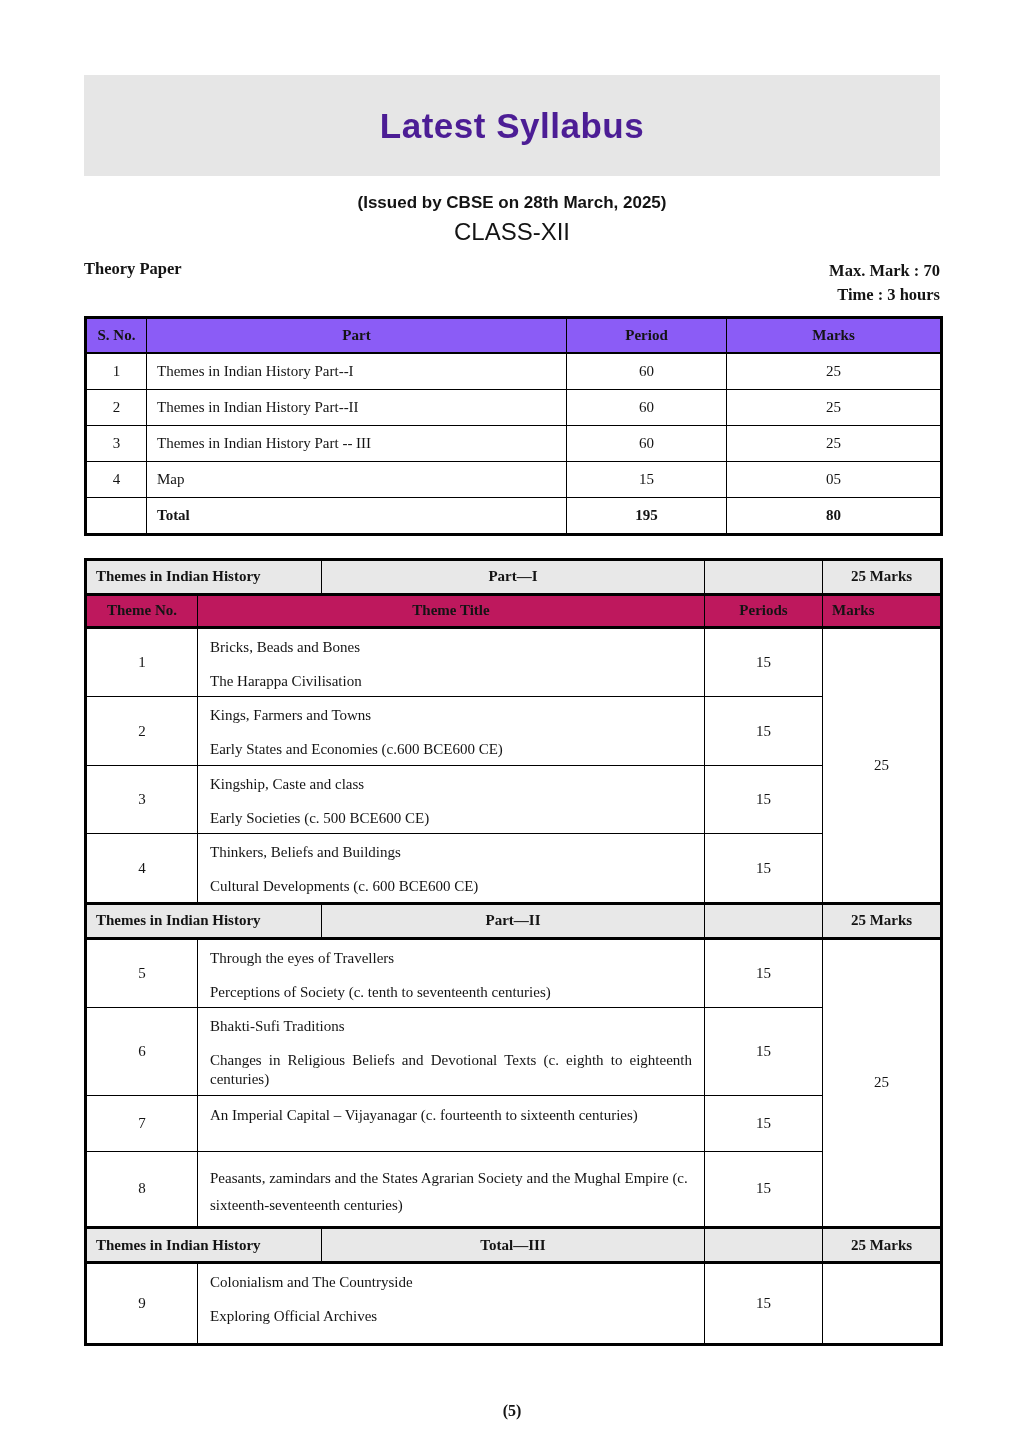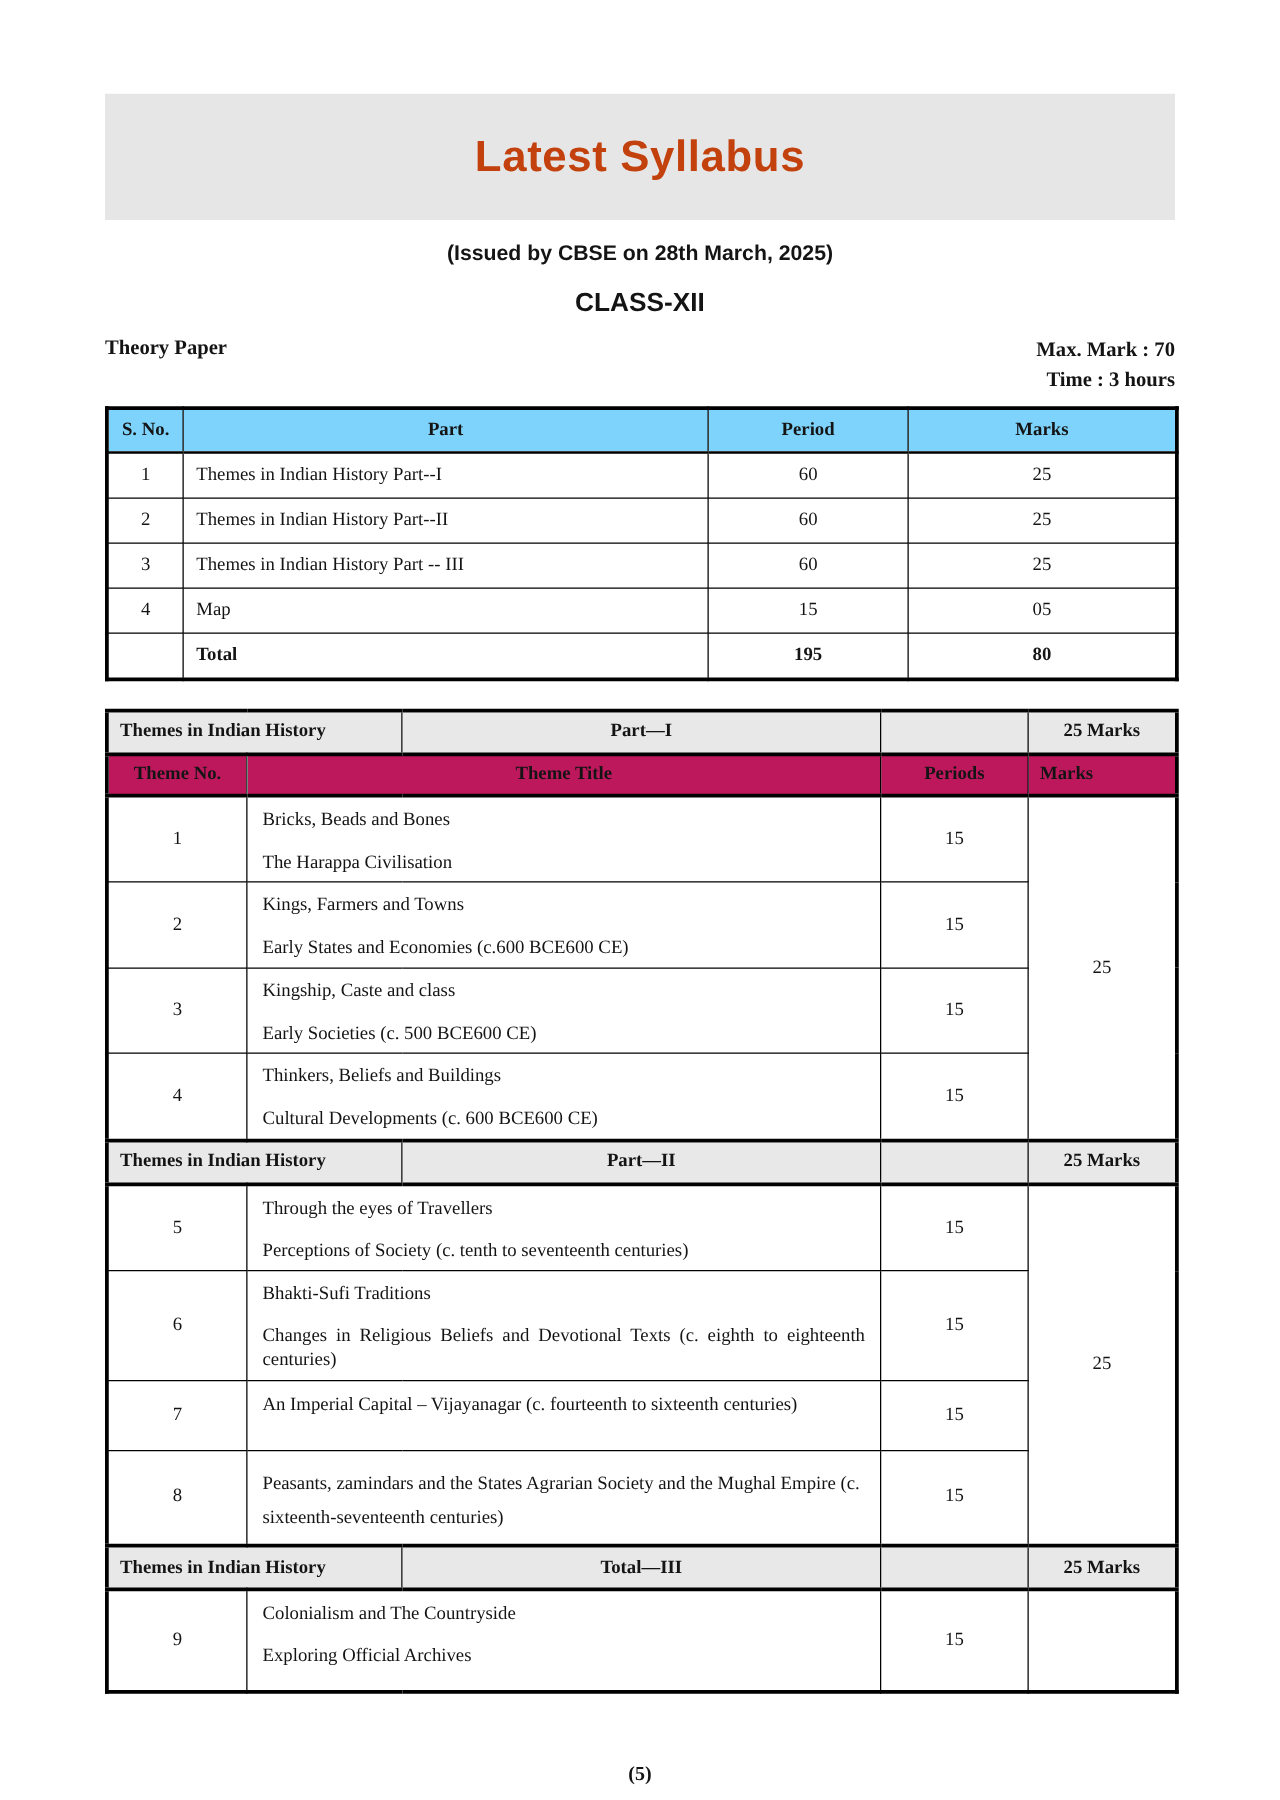--- a/index.html
+++ b/index.html
@@ -10,49 +10,49 @@
   }
   .page{position:relative;width:856px;margin:0 84px;}
 
   
   .banner{
     margin-top:75px;height:101px;background:#e6e6e6;
     display:flex;align-items:center;justify-content:center;
   }
   .banner h1{
     margin:0;font-family:"Liberation Sans", sans-serif;
-    font-size:35px;font-weight:bold;letter-spacing:.5px;color:#c2410c;
+    font-size:35px;font-weight:bold;letter-spacing:.5px;color:#4c1d95;
   }
   .issued{
     margin-top:17px;text-align:center;
     font-family:"Liberation Sans", sans-serif;font-weight:bold;font-size:17px;
   }
   .subject{
     margin-top:11px;text-align:center;
     font-family:"Liberation Sans", sans-serif;font-weight:bold;font-size:22px;
   }
   .class-line{
-    margin-top:18px;text-align:center;
-    font-family:"Liberation Sans", sans-serif;font-weight:bold;font-size:21px;
+    margin-top:5px;text-align:center;
+    font-family:"Liberation Sans", sans-serif;font-weight:normal;font-size:24px;
   }
   .meta-row{
     margin-top:13px;display:flex;justify-content:space-between;align-items:flex-start;
     font-weight:bold;font-size:16.5px;
   }
   .meta-right{text-align:right;line-height:1.45;}
 
   
   table{border-collapse:collapse;width:100%;table-layout:fixed;font-size:15px;}
   td,th{border:1.5px solid #000;vertical-align:middle;overflow:hidden;}
   .t1,.t2{border:3px solid #000;}
 
   
   .t1{margin-top:9px;}
   .t1 .head td{
-    background:#7dd3fc;font-weight:bold;height:31px;text-align:center;
+    background:#8b5cf6;font-weight:bold;height:31px;text-align:center;
     border-bottom:2.5px solid #000;
   }
   .t1 td{height:33px;}
   .t1 .c-sno{text-align:center;}
   .t1 .c-part{text-align:left;padding:0 10px;}
   .t1 .c-num{text-align:center;}
   .t1 .total-row td{font-weight:bold;}
 
   
   .t2{margin-top:22px;}

